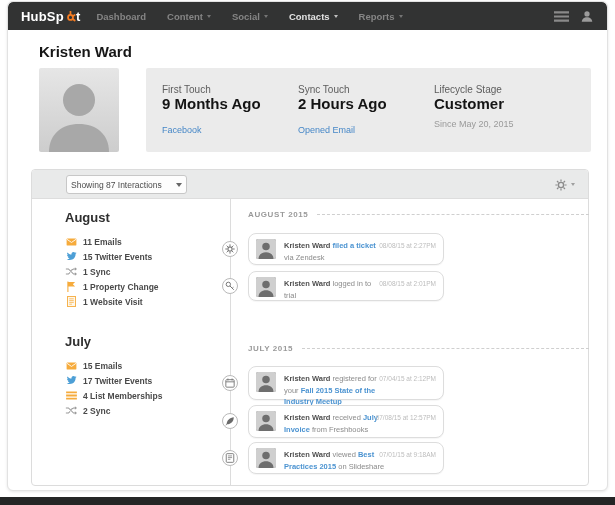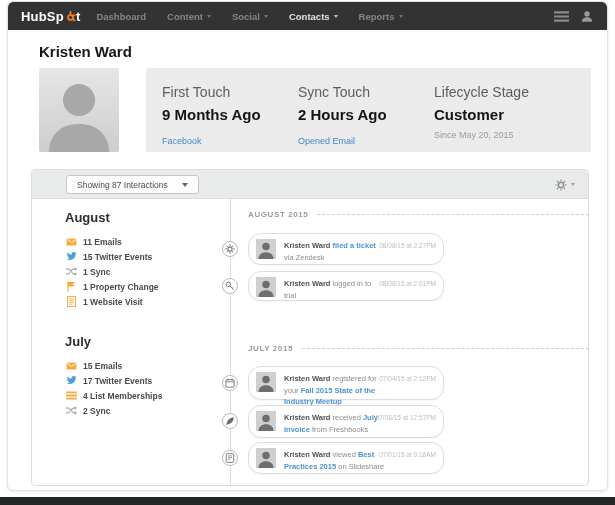--- a/index.html
+++ b/index.html
@@ -19,47 +19,47 @@
   .nav-item.active { color:#e3e3e3; }
   .nav-right { margin-left:auto; display:flex; align-items:center; gap:11px; }
   .caret-down { display:inline-block; width:0; height:0; border-left:3px solid transparent; border-right:3px solid transparent; border-top:4px solid currentColor; }
   .caret-sm { border-left-width:2.5px; border-right-width:2.5px; border-top-width:3.5px; opacity:.8; }
 
   
   .contact-name { position:absolute; left:31px; top:41px; font-size:15px; font-weight:bold; color:#161616; }
   .avatar-large { position:absolute; left:31px; top:66px; width:80px; height:84px; background:linear-gradient(#e6e6e6,#cdcdcd); border-radius:2px; overflow:hidden; }
   .stats-panel { position:absolute; left:138px; top:66px; width:445px; height:84px; background:#ebebeb; border-radius:2px; display:flex; padding:16px 0 0 16px; }
   .stat { width:136px; }
-  .stat-label { font-size:14px; color:#5d5d5d; margin-bottom:6px; }
+  .stat-label { font-size:10px; color:#5d5d5d; }
   .stat-value { font-size:15px; font-weight:bold; color:#141414; margin-bottom:7px; }
   .stat-detail { font-size:9px; }
   .link { color:#4687c7; text-decoration:none; cursor:pointer; }
   .muted { color:#9a9a9a; }
 
   
   .card { position:absolute; left:23px; top:167px; width:558px; height:317px; border:1px solid #dcdcdc; border-radius:4px; background:#fff; }
   .toolbar { position:relative; height:29px; background:#e9eaea; border-radius:3px 3px 0 0; border-bottom:1px solid #ddd; }
-  .filter-btn { position:absolute; left:34px; top:5px; height:19px; background:#fdfdfd; border:1px solid #c7c7c7; border-radius:3px; font-family:inherit; font-size:8.5px; color:#4c4c4c; padding:0 10px; display:flex; align-items:center; gap:14px; cursor:pointer; }
+  .filter-btn { position:absolute; left:34px; top:5px; height:19px; background:#fdfdfd; border:1px solid #c7c7c7; border-radius:3px; font-family:inherit; font-size:8.5px; color:#4c4c4c; padding:0 4px; display:flex; align-items:center; gap:14px; cursor:pointer; }
   .toolbar-right { position:absolute; right:13px; top:0; height:29px; display:flex; align-items:center; gap:4px; color:#8c8c8c; cursor:pointer; }
 
   .body { position:relative; height:286px; }
 
   
   .months { position:absolute; left:33px; top:11px; }
   .month-name { font-size:13px; font-weight:700; color:#2f2f2f; margin-bottom:9px; }
   .sb-item { display:flex; align-items:center; gap:6px; height:15px; font-size:8.5px; font-weight:bold; color:#4a4a4a; cursor:pointer; }
   .sb-icon { width:12px; display:flex; justify-content:center; }
   .month + .month { margin-top:25px; }
 
   
   .tl-line { position:absolute; left:198px; top:0; bottom:0; width:1px; background:#dcdcdc; }
   .tl-node { position:absolute; left:190px; width:16px; height:16px; border:1px solid #b9b9b9; border-radius:50%; background:#fff; display:flex; align-items:center; justify-content:center; z-index:2; }
   .tl-header { position:absolute; left:216px; width:341px; display:flex; align-items:center; font-size:8px; font-weight:bold; color:#9a9a9a; letter-spacing:.6px; }
   .tl-header .dash { flex:1; border-top:1px dashed #cfcfcf; margin-left:9px; }
-  .event-card { position:absolute; left:216px; width:196px; background:#fff; border:1px solid #ddd; border-radius:13px; box-shadow:0 1px 1px rgba(0,0,0,.04); }
+  .event-card { position:absolute; left:216px; width:196px; background:#fff; border:1px solid #ddd; border-radius:8px; box-shadow:0 1px 1px rgba(0,0,0,.04); }
   .card-avatar { position:absolute; left:7px; top:5px; width:20px; height:20px; border-radius:2px; overflow:hidden; background:#8d8d8d; }
   .card-text { position:absolute; left:35px; top:6px; right:58px; font-size:7.5px; line-height:1.55; color:#8b8b8b; }
   .card-text b { color:#4f4f4f; }
   .card-text .link { font-weight:bold; color:#4b93d1; }
   .card-time { position:absolute; right:7px; top:8px; font-size:6.5px; color:#bcbcbc; text-align:right; }
 </style>
 </head>
 <body>
 
 <div class="page">

